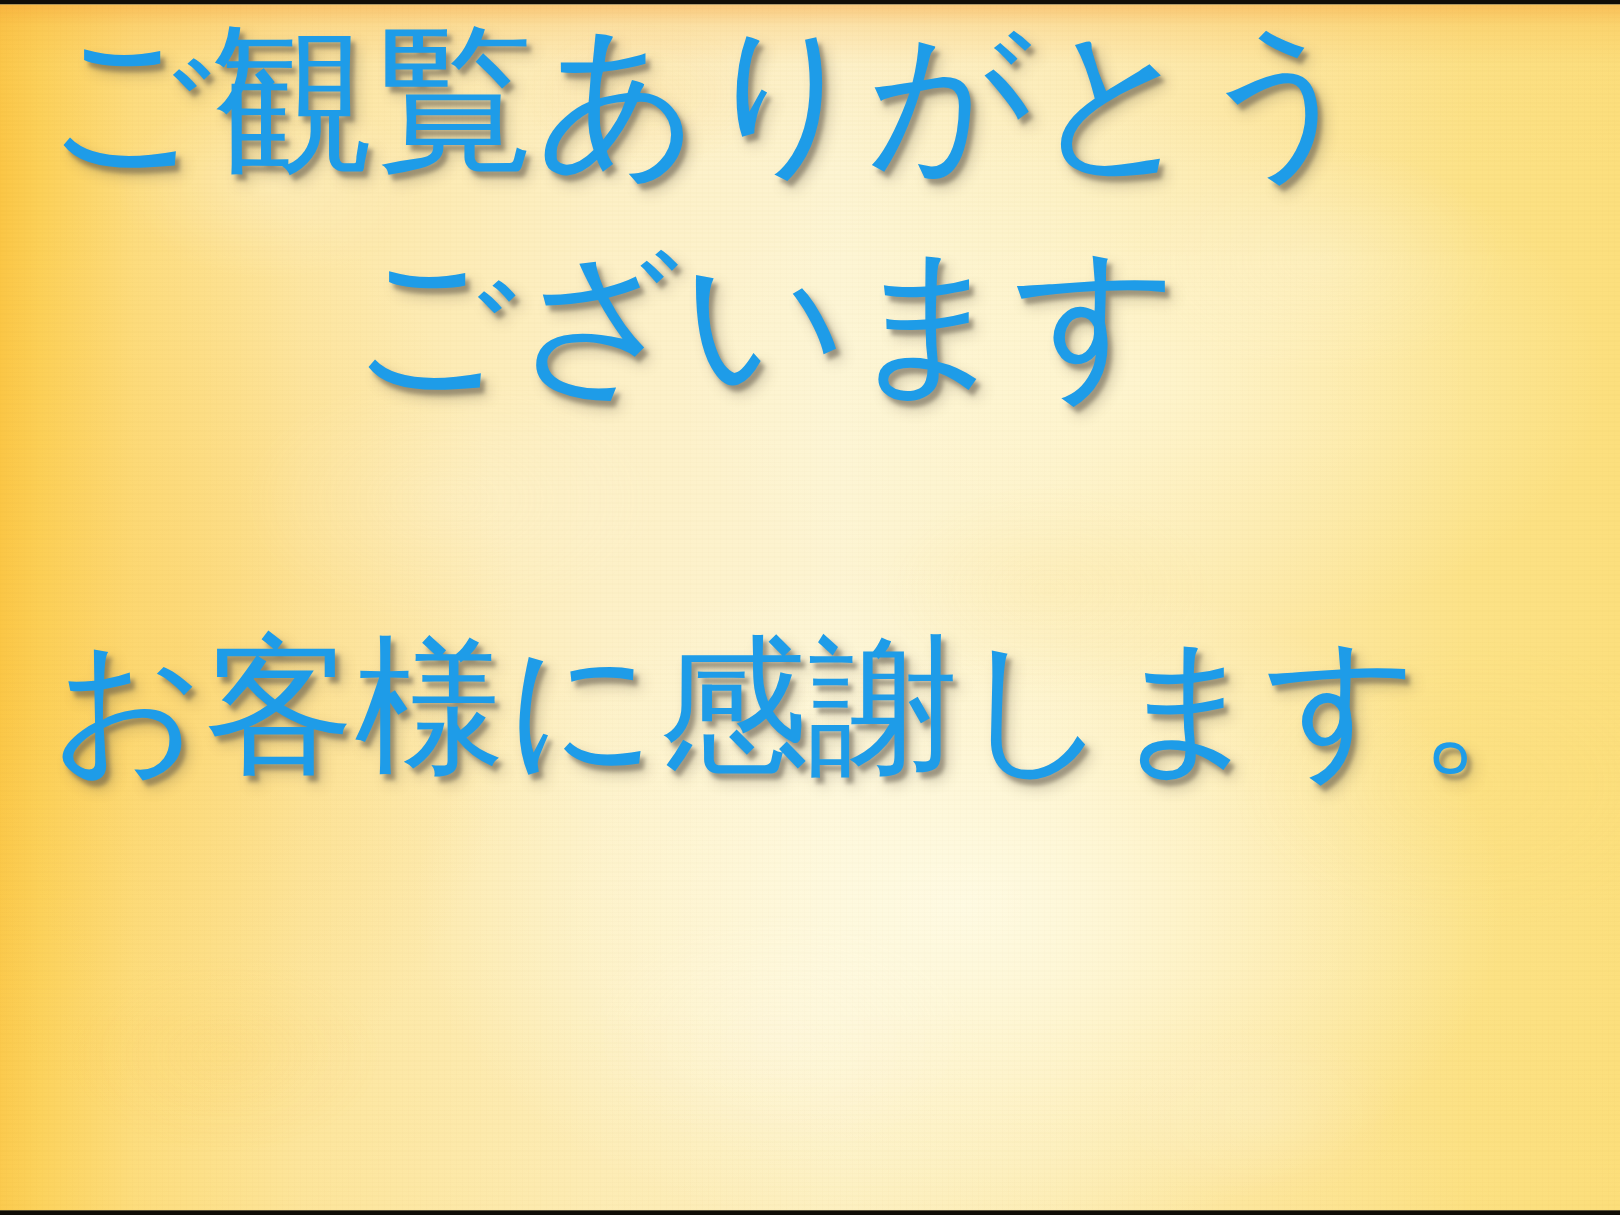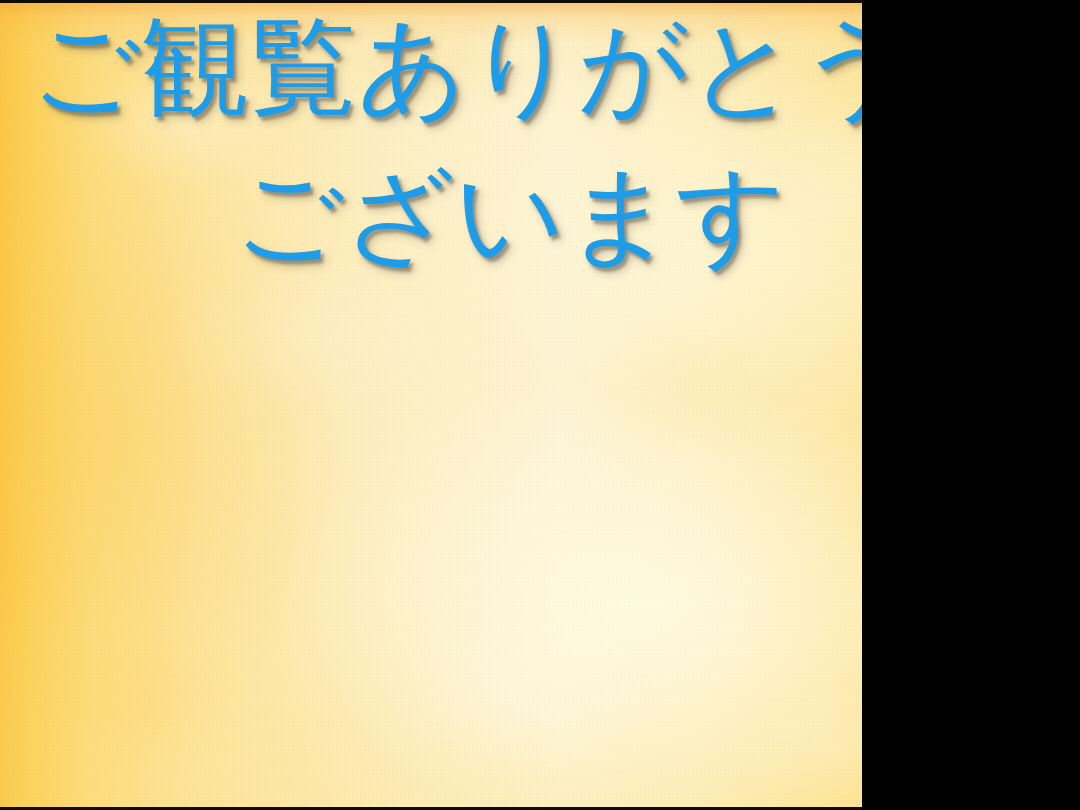--- a/index.html
+++ b/index.html
@@ -11,21 +11,21 @@
   body {
     width: 1080px;
     height: 810px;
     overflow: hidden;
     font-family: "DejaVu Sans", "Liberation Sans", sans-serif;
   }
 
   
   #slide {
     position: relative;
-    width: 862px;
+    width: 1080px;
     height: 810px;
     overflow: hidden;
     background: #17140c;
   }
 
   
   #paper {
     position: absolute;
     left: 0;
     right: 0;
@@ -164,18 +164,19 @@
   <div id="paper">
     <div class="wash wash-h"></div>
     <div class="wash wash-v"></div>
     <div class="wash wash-bloom"></div>
     <div class="wash wash-mottle"></div>
     <div class="wash wash-grain"></div>
 
     <div id="text-layer">
       <div id="line-1" class="line">ご観覧ありがとう</div>
       <div id="line-2" class="line">ございます</div>
+      <div id="line-3" class="line">お客様に感謝します。</div>
     </div>
   </div>
 
   <div id="letterbox-bottom" class="letterbox"></div>
 
 </div>
 
 </body></html>

